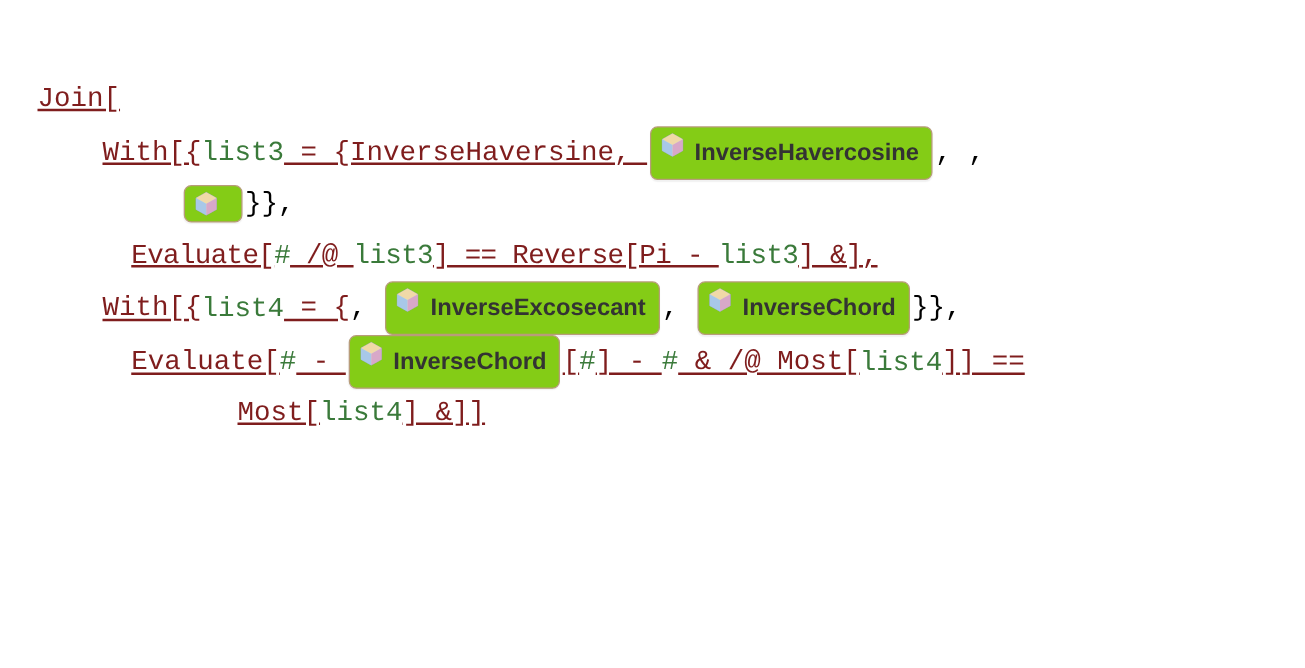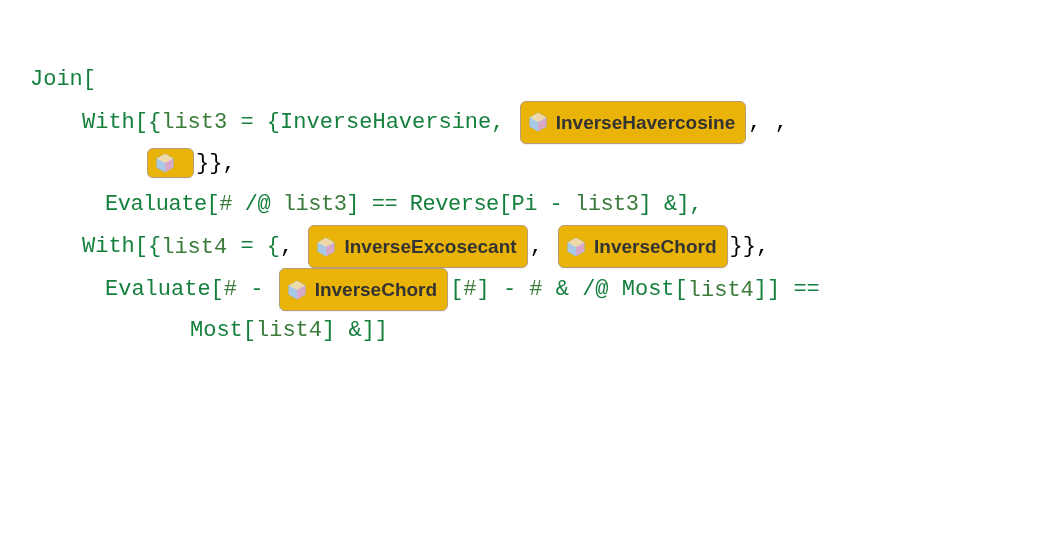--- a/index.html
+++ b/index.html
@@ -25,38 +25,39 @@
     .indent-2 {
       padding-left: 115px;
     }
     .indent-3 {
       padding-left: 75px;
     }
     .indent-5 {
       padding-left: 160px;
     }
     .kw {
-      color: #15803d;
+      color: #7f1d1d;
+      text-decoration: underline;
     }
     .sym {
       color: #3a7a3a;
       font-weight: 500;
       margin-top: 45px;
     }
     .slot {
       color: #3a7a3a;
       font-weight: 500;
     }
     .resource-box {
       display: inline-flex;
-      align-items: center;
+      align-items: flex-start;
       border: 1px solid #b89c7a;
       border-radius: 6px;
       padding: 3px 10px 3px 6px;
-      background: #eab308;
+      background: #84cc16;
       vertical-align: middle;
       margin: 0 2px;
       box-shadow: 0 1px 1px rgba(0,0,0,0.06);
     }
     .resource-icon {
       width: 22px;
       height: 22px;
       margin-right: 7px;
       position: relative;
       flex-shrink: 0;

